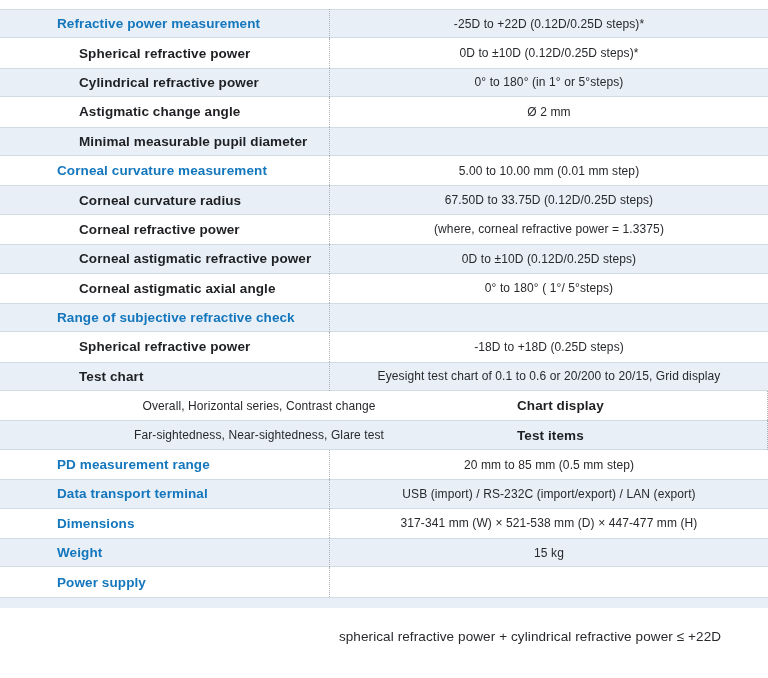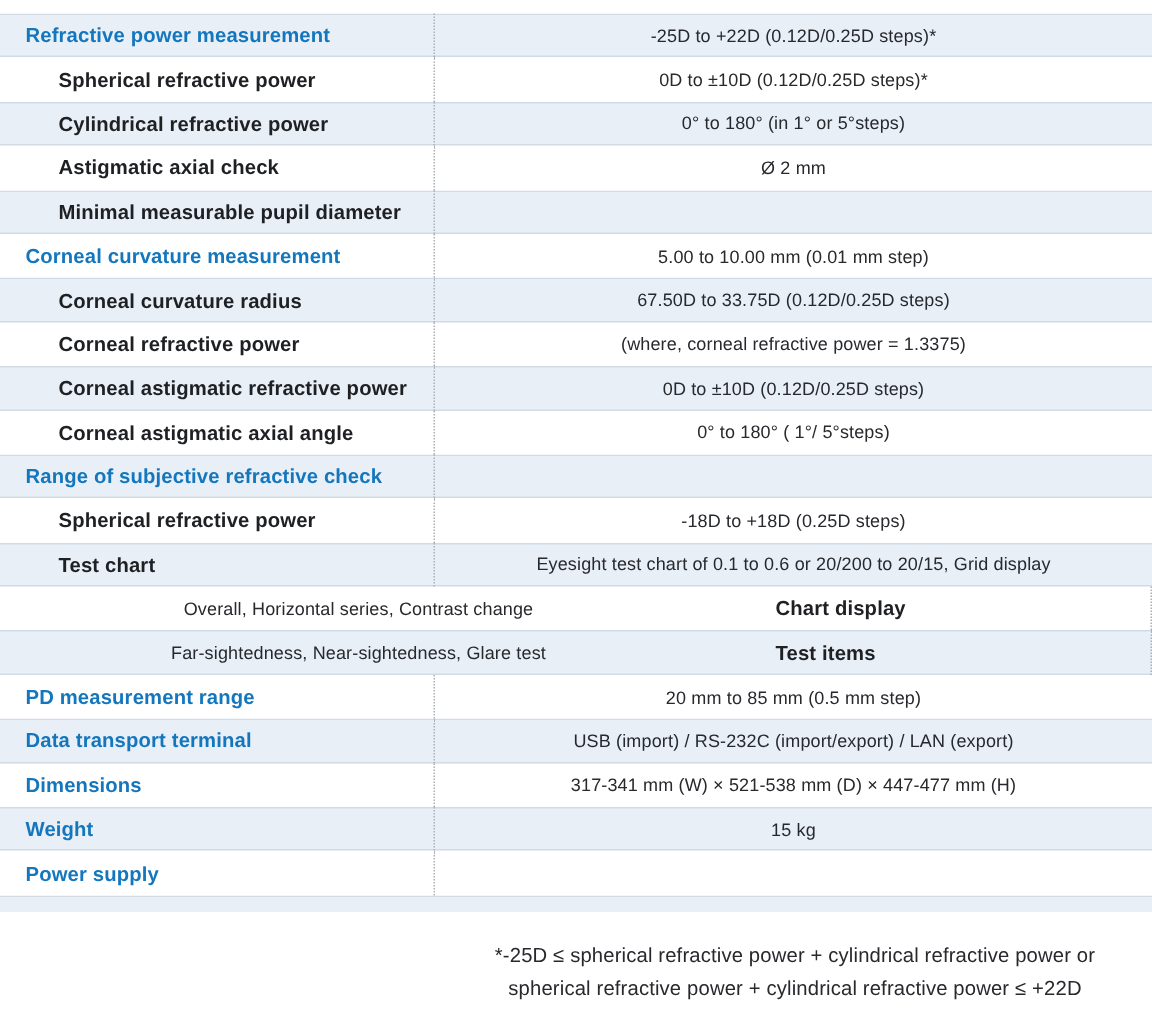--- a/index.html
+++ b/index.html
@@ -18,20 +18,21 @@
   .spec-table {
     position: absolute;
     top: 9px;
     left: 0;
     width: 768px;
   }
   .row {
     display: flex;
     height: 29.4px;
     align-items: stretch;
+    padding-left: 40px;
   }
   .row.stripe {
     background: var(--stripe-blue, #e8eff7);
     box-shadow: inset 0 1px 0 rgba(150, 168, 188, 0.28),
                 inset 0 -1px 0 rgba(150, 168, 188, 0.28);
   }
   .cell {
     display: flex;
     align-items: center;
     box-sizing: border-box;
@@ -112,21 +113,21 @@
     <div class="cell label">
       <span class="label-text">Cylindrical refractive power</span>
     </div>
     <div class="cell value">
       <span class="value-text">0° to 180° (in 1° or 5°steps)</span>
     </div>
   </div>
 
   <div class="row sub">
     <div class="cell label">
-      <span class="label-text">Astigmatic axial check</span>
+      <span class="label-text">Astigmatic change angle</span>
     </div>
     <div class="cell value">
       <span class="value-text">Ø 2 mm</span>
     </div>
   </div>
 
   <div class="row sub stripe">
     <div class="cell label">
       <span class="label-text">Minimal measurable pupil diameter</span>
     </div>
@@ -263,17 +264,16 @@
 
   <div class="row header">
     <div class="cell label">
       <span class="label-text">Power supply</span>
     </div>
   </div>
 <div class="bottom-strip"></div>
     </div>
 
   <div class="footnote">
-    <div>*-25D ≤ spherical refractive power + cylindrical refractive power or</div>
     <div>spherical refractive power + cylindrical refractive power ≤ +22D</div>
   </div>
 
 </div>
 
 </body></html>

